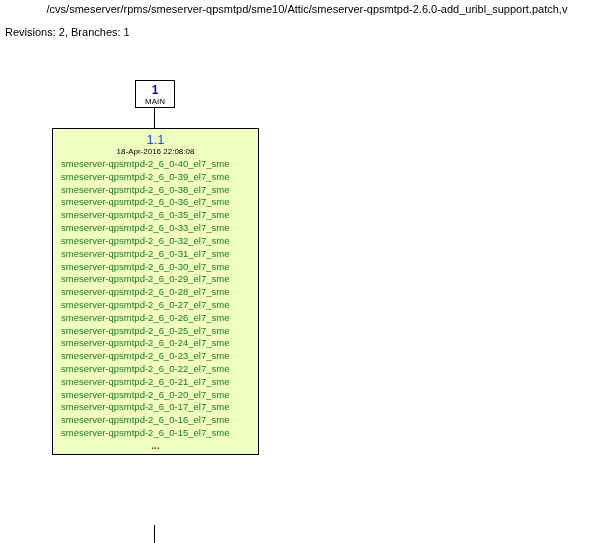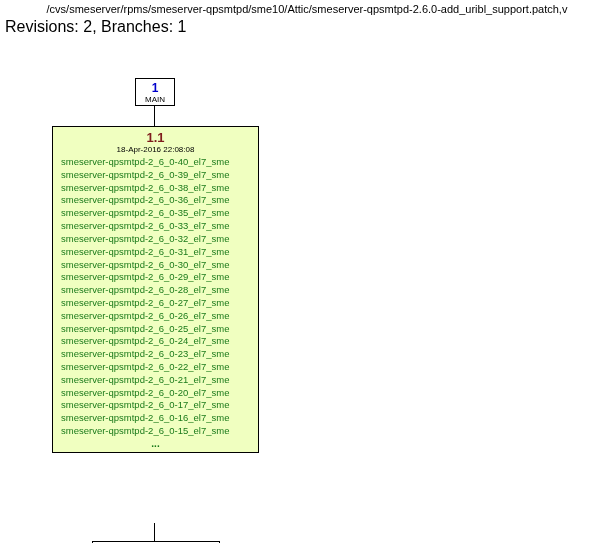--- a/index.html
+++ b/index.html
@@ -16,22 +16,23 @@
       font-size: 11px;
     }
     .path-line {
       padding: 3px 5px;
       font-size: 11px;
       color: #000;
       text-align: center;
     }
     .revisions-line {
       padding: 0 5px 5px 5px;
-      font-size: 16px;
+      font-size: 11px;
       color: #000;
+      margin-top: 8px;
     }
     .diagram-container {
       position: relative;
       width: 100%;
     }
     .box {
       position: absolute;
       border: 1px solid #000;
       text-align: center;
       font-size: 10px;
@@ -56,22 +57,22 @@
     .box-v11 {
       background: #f0ffc0;
       left: 52px;
       top: 85px;
       width: 207px;
       padding: 3px 5px;
       text-align: center;
     }
     .box-v11 .version {
       font-size: 13px;
-      font-weight: bold;
-      color: #7f1d1d;
+      font-weight: normal;
+      color: #1d4ed8;
       text-align: center;
     }
     .box-v11 .date {
       font-size: 8px;
       color: #000;
       margin-bottom: 2px;
     }
     .tag-list {
       text-align: left;
       font-size: 9.5px;

